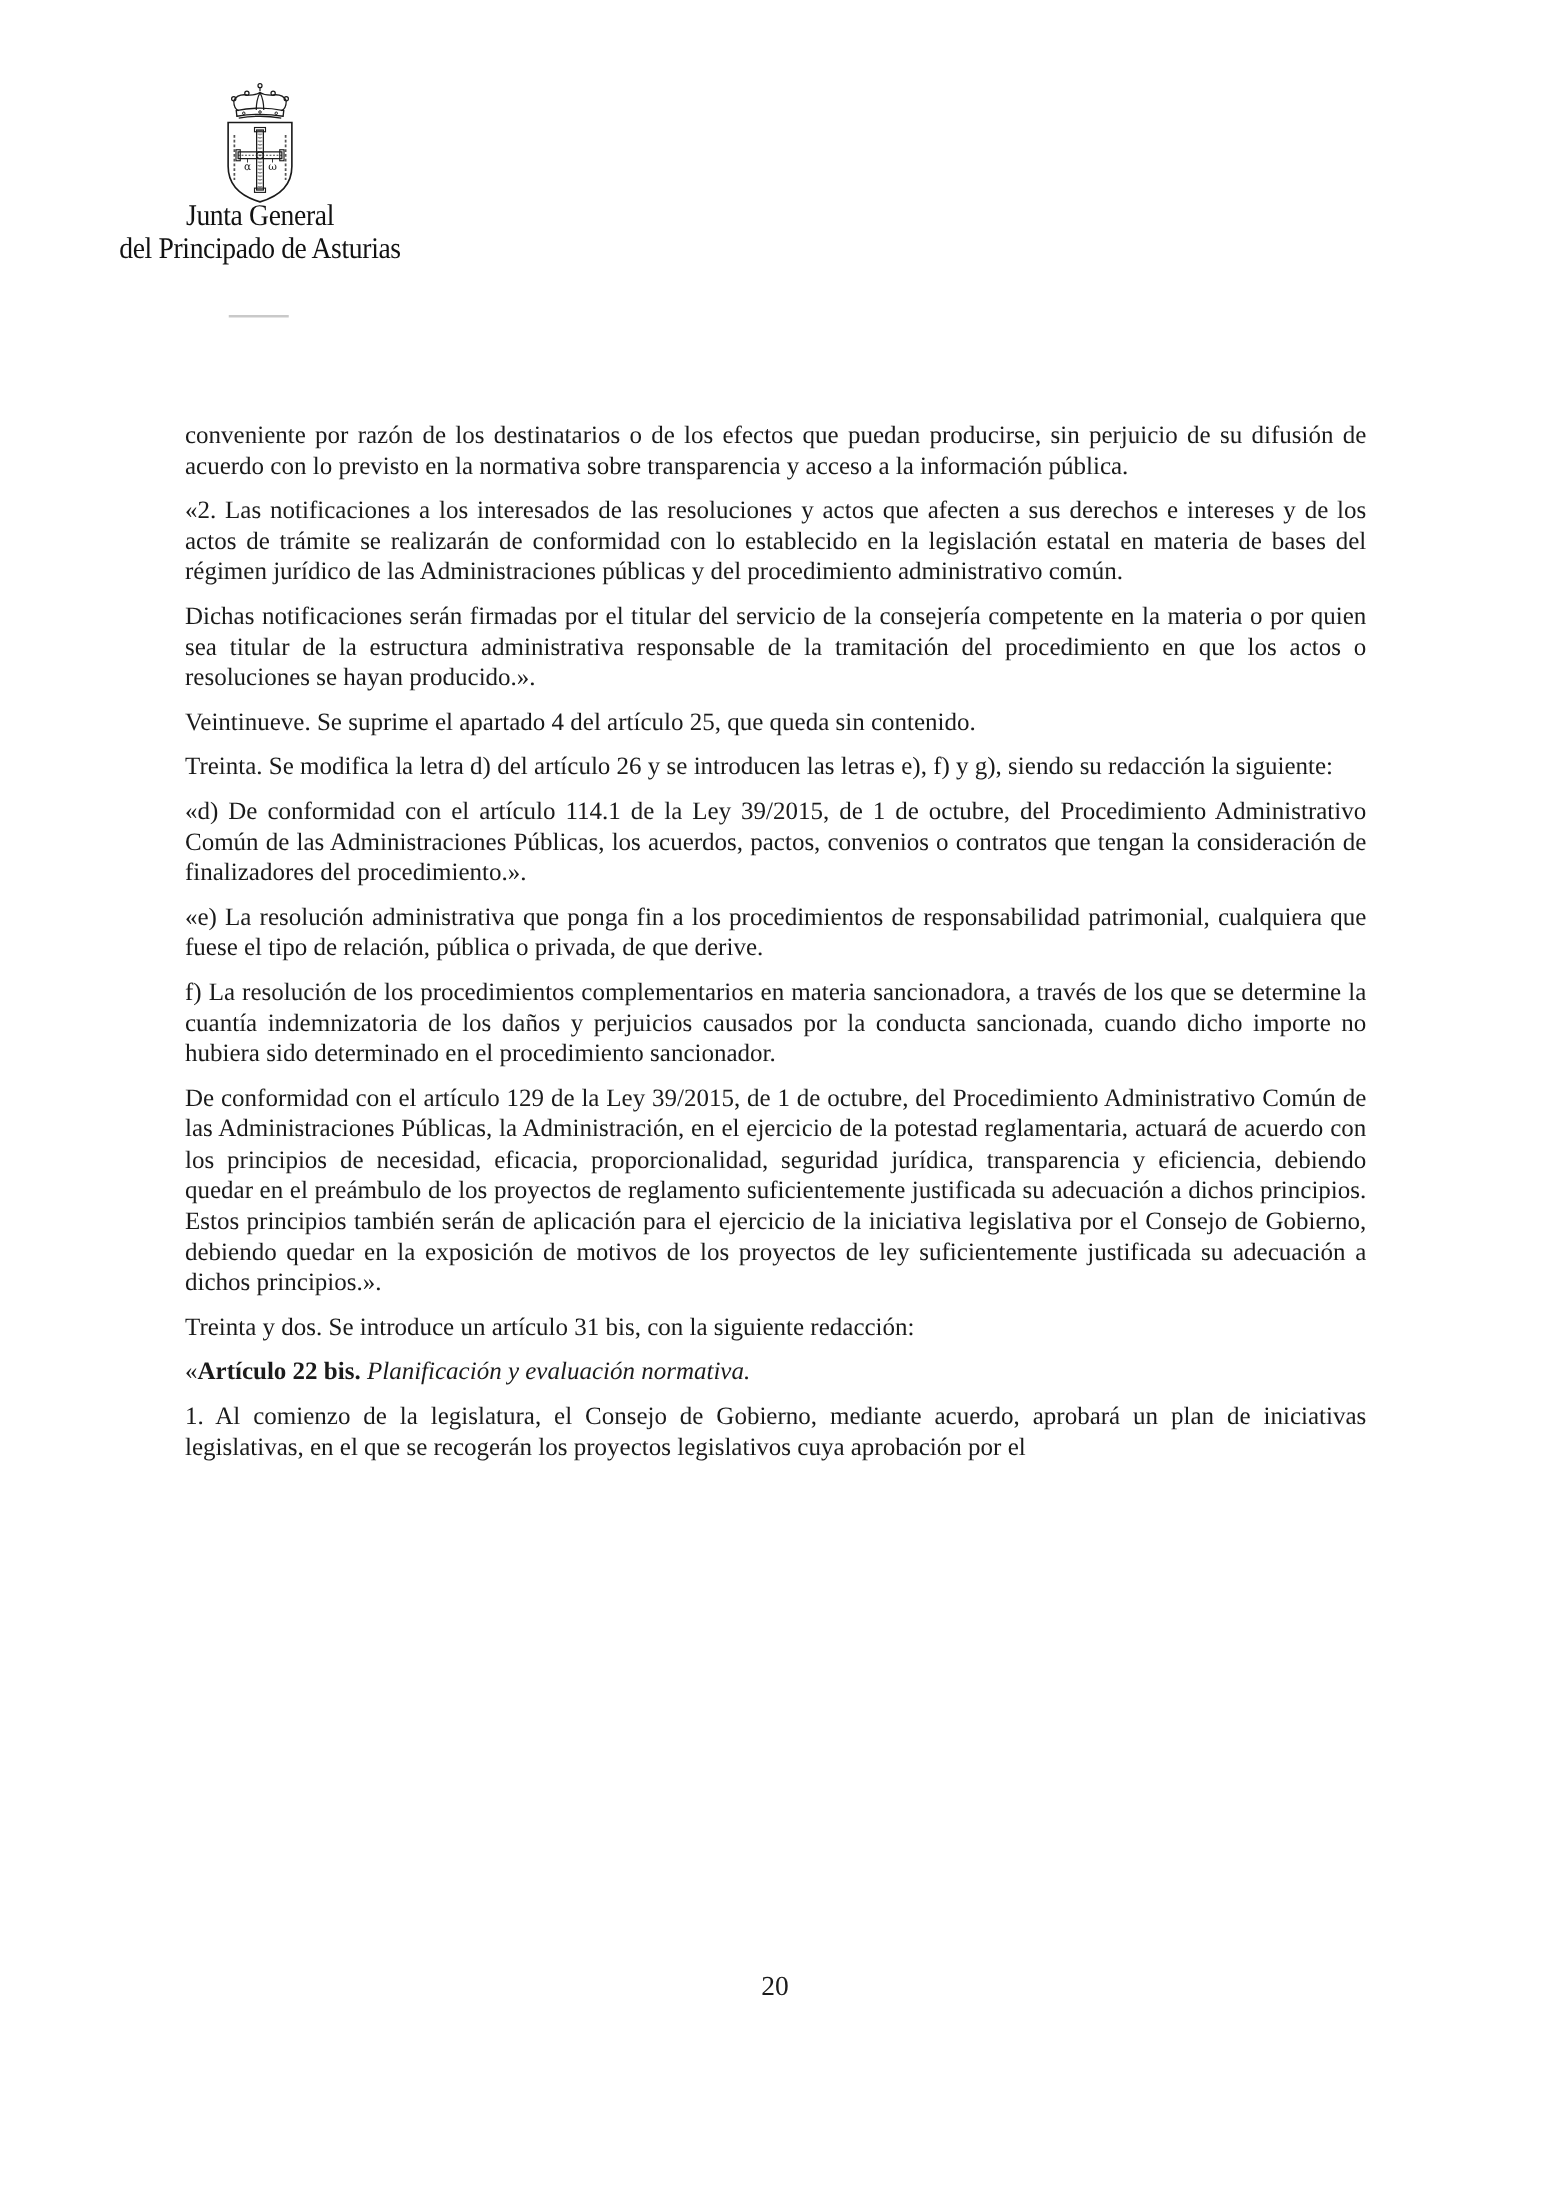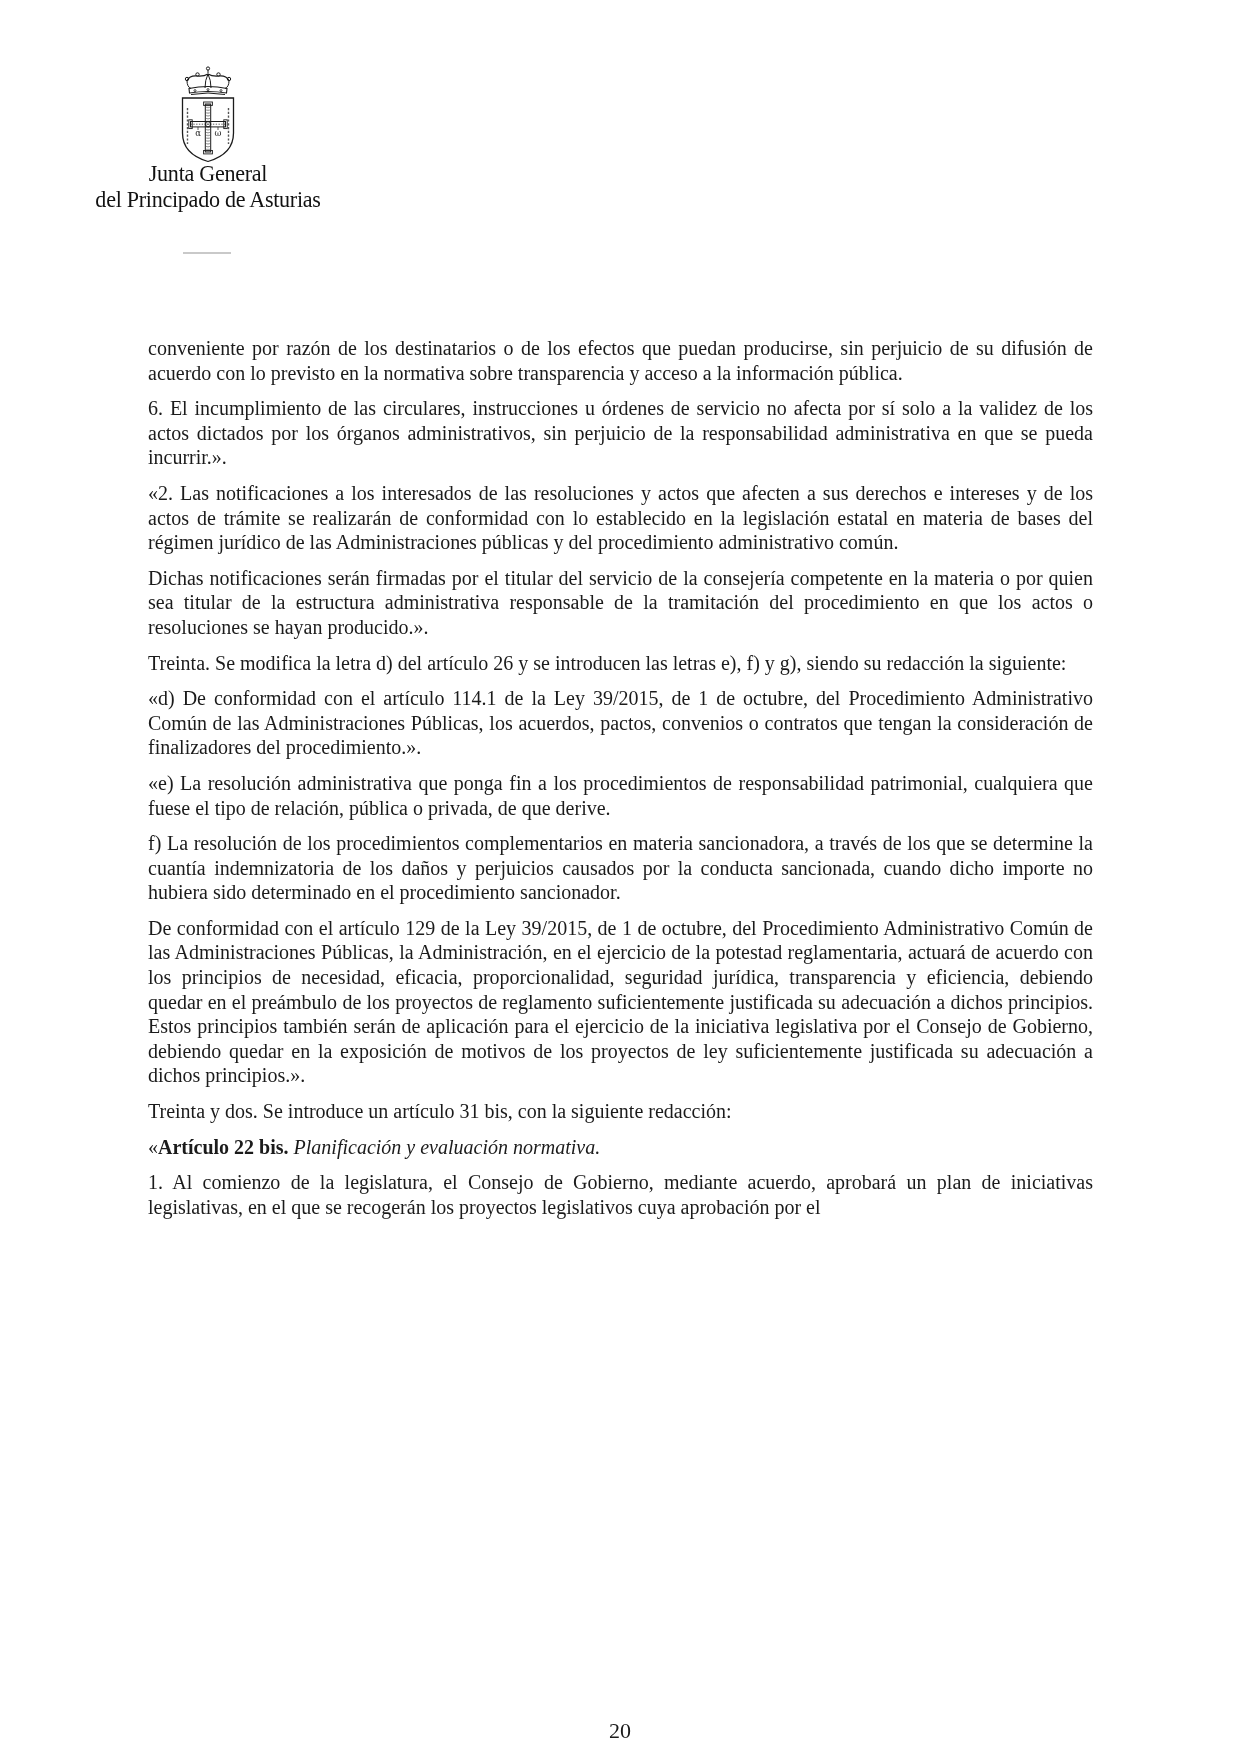--- a/index.html
+++ b/index.html
@@ -62,21 +62,21 @@
     text-align: justify;
     color: #1b1b1b;
   }
   .doc-body p { margin: 0 0 11px 0; }
   .doc-body b { font-weight: bold; }
   .doc-body i { font-style: italic; }
 
   
   .page-footer {
     position: absolute;
-    top: 1718px;
+    top: 1576px;
     left: 0;
     width: 1240px;
     text-align: center;
     font-size: 22px;
     color: #1b1b1b;
   }
 </style>
 </head>
 <body>
 
@@ -125,23 +125,23 @@
     </div>
     <div class="org-name">
       <div>Junta General</div>
       <div>del Principado de Asturias</div>
     </div>
     <div class="header-divider"></div>
   </header>
 
   <main class="doc-body">
     <p>conveniente por razón de los destinatarios o de los efectos que puedan producirse, sin perjuicio de su difusión de acuerdo con lo previsto en la normativa sobre transparencia y acceso a la información pública.</p>
-    <p>6. El incumplimiento de las circulares, instrucciones u órdenes de servicio no afecta por sí solo a la validez de los actos dictados por los órganos administrativos, sin perjuicio de la responsabilidad administrativa en que se pueda incurrir.».</p>
     <p>«2. Las notificaciones a los interesados de las resoluciones y actos que afecten a sus derechos e intereses y de los actos de trámite se realizarán de conformidad con lo establecido en la legislación estatal en materia de bases del régimen jurídico de las Administraciones públicas y del procedimiento administrativo común.</p>
     <p>Dichas notificaciones serán firmadas por el titular del servicio de la consejería competente en la materia o por quien sea titular de la estructura administrativa responsable de la tramitación del procedimiento en que los actos o resoluciones se hayan producido.».</p>
+    <p>Veintinueve. Se suprime el apartado 4 del artículo 25, que queda sin contenido.</p>
     <p>Treinta. Se modifica la letra d) del artículo 26 y se introducen las letras e), f) y g), siendo su redacción la siguiente:</p>
     <p>«d) De conformidad con el artículo 114.1 de la Ley 39/2015, de 1 de octubre, del Procedimiento Administrativo Común de las Administraciones Públicas, los acuerdos, pactos, convenios o contratos que tengan la consideración de finalizadores del procedimiento.».</p>
     <p>«e) La resolución administrativa que ponga fin a los procedimientos de responsabilidad patrimonial, cualquiera que fuese el tipo de relación, pública o privada, de que derive.</p>
     <p>f) La resolución de los procedimientos complementarios en materia sancionadora, a través de los que se determine la cuantía indemnizatoria de los daños y perjuicios causados por la conducta sancionada, cuando dicho importe no hubiera sido determinado en el procedimiento sancionador.</p>
     <p>De conformidad con el artículo 129 de la Ley 39/2015, de 1 de octubre, del Procedimiento Administrativo Común de las Administraciones Públicas, la Administración, en el ejercicio de la potestad reglamentaria, actuará de acuerdo con los principios de necesidad, eficacia, proporcionalidad, seguridad jurídica, transparencia y eficiencia, debiendo quedar en el preámbulo de los proyectos de reglamento suficientemente justificada su adecuación a dichos principios. Estos principios también serán de aplicación para el ejercicio de la iniciativa legislativa por el Consejo de Gobierno, debiendo quedar en la exposición de motivos de los proyectos de ley suficientemente justificada su adecuación a dichos principios.».</p>
     <p>Treinta y dos. Se introduce un artículo 31 bis, con la siguiente redacción:</p>
     <p><span>«</span><b>Artículo 22 bis.</b><span> </span><i>Planificación y evaluación normativa.</i></p>
     <p>1. Al comienzo de la legislatura, el Consejo de Gobierno, mediante acuerdo, aprobará un plan de iniciativas legislativas, en el que se recogerán los proyectos legislativos cuya aprobación por el</p>
   </main>
 

